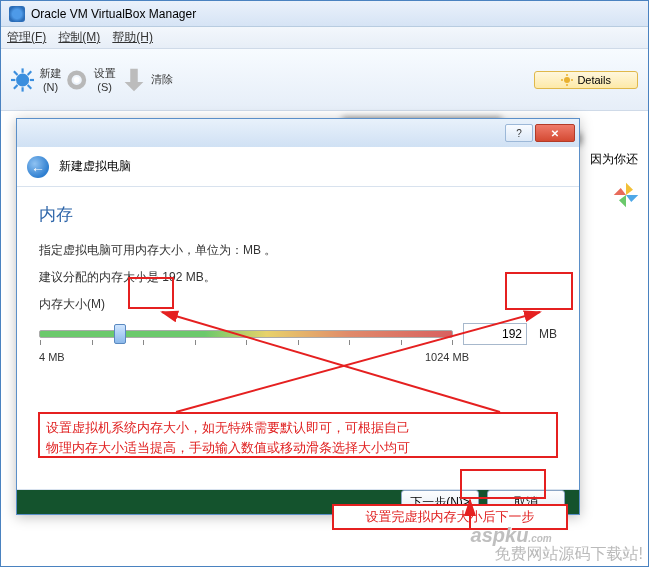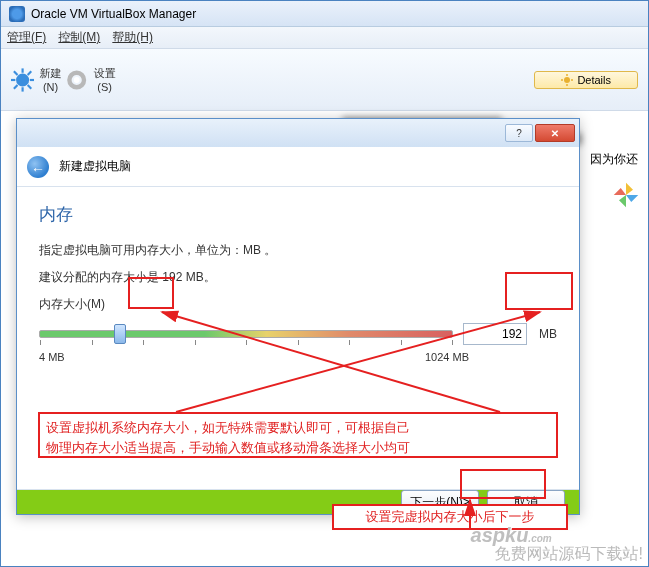--- a/index.html
+++ b/index.html
@@ -136,21 +136,21 @@
 .mem-input {
   width: 64px; height: 22px; border: 1px solid #a7b8cc;
   text-align: right; padding-right: 4px; font-size: 12px;
 }
 .mb-label { font-size: 12px; margin-left: 2px; }
 .dialog-footer {
   position: absolute; left: 0; right: 0; bottom: 0; height: 25px;
   border-top: 1px solid #d8e2ee;
   display: flex; align-items: center; justify-content: flex-end;
   gap: 8px; padding-right: 14px;
-  background: #84cc16;
+  background: #14532d;
 }
 .dlg-btn {
   min-width: 78px; height: 24px;
   border: 1px solid #8aa5c4; border-radius: 3px;
   background: linear-gradient(#fdfefe,#e4ecf5);
   font-size: 12px; cursor: default;
 }
 
 .red-box { position: absolute; border: 2px solid #e52020; pointer-events: none; }
 .rb-thumb { left: 128px; top: 277px; width: 46px; height: 32px; }
@@ -206,20 +206,26 @@
           </g>
         </svg>
       <span>新建(N)</span>
     </div>
     <div class="tool-item">
       <svg class="tool-icon-gear" viewBox="0 0 32 32">
           <circle cx="16" cy="16" r="10" fill="none" stroke="#b8b8b8" stroke-width="6"></circle>
           <circle cx="16" cy="16" r="4" fill="#fff"></circle>
         </svg>
       <span>设置(S)</span>
+    </div>
+    <div class="tool-item">
+      <svg class="tool-icon-gear" viewBox="0 0 32 32">
+          <path d="M12 4v14h-6l10 10 10-10h-6V4z" fill="#bcbcbc"></path>
+        </svg>
+      <span>清除</span>
     </div>
     <button class="details-btn">
       <svg width="12" height="12" viewBox="0 0 12 12">
           <circle cx="6" cy="6" r="3" fill="#e8b030"></circle>
           <g stroke="#e8b030" stroke-width="1.5">
             <line x1="6" y1="0" x2="6" y2="2"></line>
             <line x1="6" y1="10" x2="6" y2="12"></line>
             <line x1="0" y1="6" x2="2" y2="6"></line>
             <line x1="10" y1="6" x2="12" y2="6"></line>
           </g>

